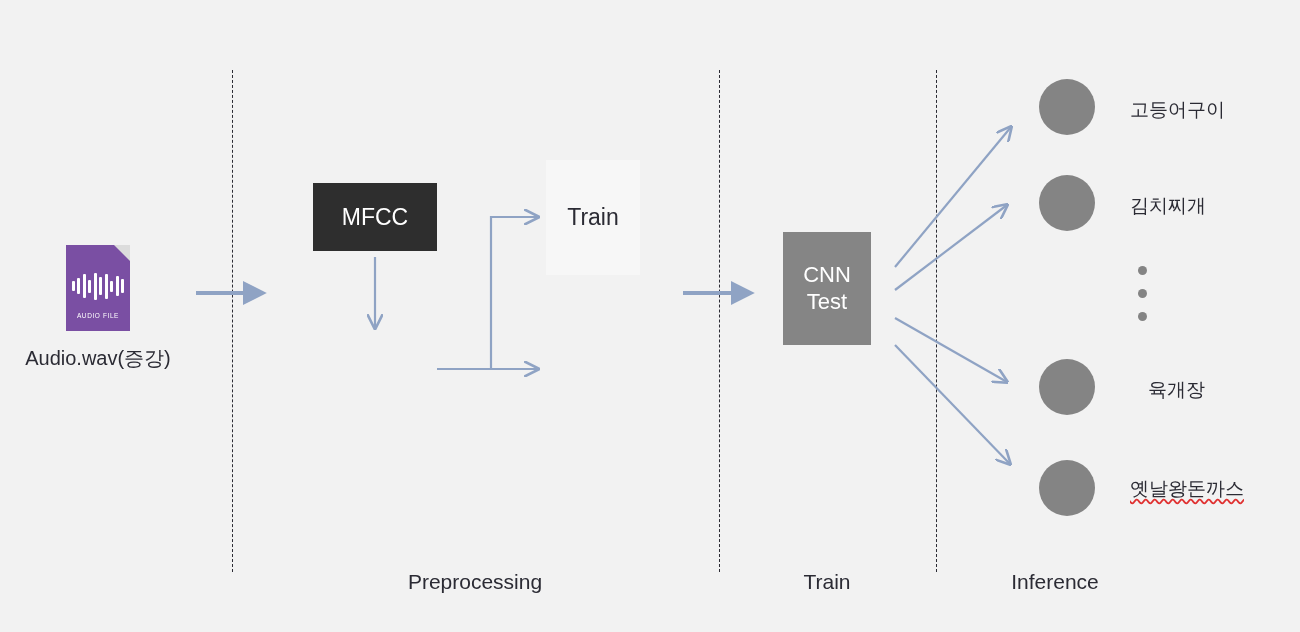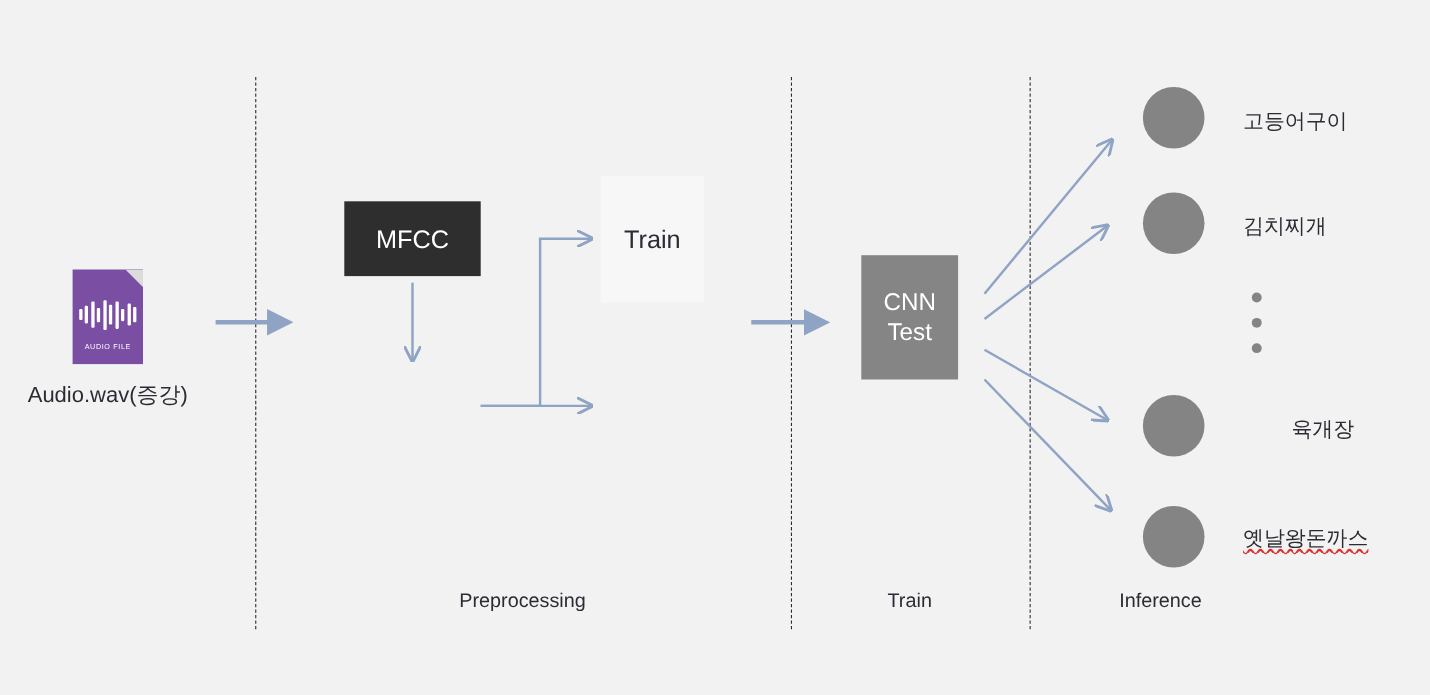--- a/index.html
+++ b/index.html
@@ -85,22 +85,22 @@
     text-decoration:underline wavy #e03131;
     text-decoration-skip-ink:none;
     text-underline-offset:3px;
     text-align:center;
   }
   .vdots{position:absolute;left:1138px;top:266px;}
   .vdots i{display:block;width:9px;height:9px;border-radius:50%;background:#848484;margin-bottom:14px;}
 
   
   .section-label{
-    position:absolute;font-size:18px;color:#2b2b34;
-    white-space:nowrap;text-align:center;
+    position:absolute;font-size:21px;color:#2b2b34;
+    white-space:nowrap;text-align:center;margin-top:34px;
   }
 
   svg.overlay{position:absolute;left:0;top:0;width:1300px;height:632px;pointer-events:none;}
 </style>
 </head>
 <body>
 
 <div class="stage">
 
   <div class="divider" style="left:232px"></div>
@@ -144,21 +144,21 @@
   <div class="node" style="left:1039px;top:175px"></div>
   <div class="node-label" style="left:1130px;top:193px">김치찌개</div>
 
   <div class="vdots">
     <i></i>
       <i></i>
       <i></i>
   </div>
 
   <div class="node" style="left:1039px;top:359px"></div>
-  <div class="node-label" style="left:1174px;top:377px">육개장</div>
+  <div class="node-label" style="left:1148px;top:377px">육개장</div>
 
   <div class="node" style="left:1039px;top:460px"></div>
   <div class="node-label misspelled" style="left:1130px;top:476px">옛날왕돈까스</div>
 
   <div class="section-label" style="left:340px;top:536px;width:270px">Preprocessing</div>
   <div class="section-label" style="left:742px;top:536px;width:170px">Train</div>
   <div class="section-label" style="left:960px;top:536px;width:190px">Inference</div>
 
   <svg class="overlay">
     <defs>

